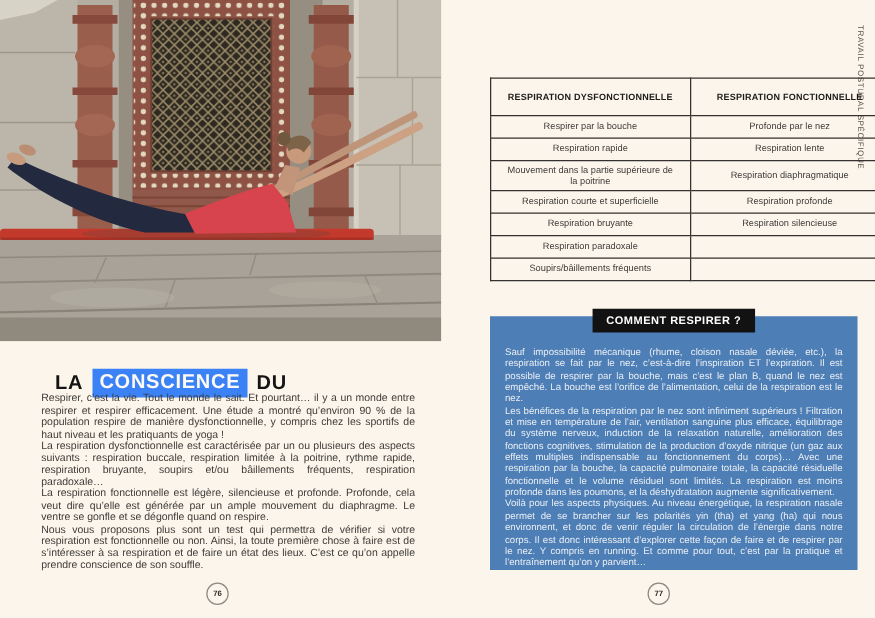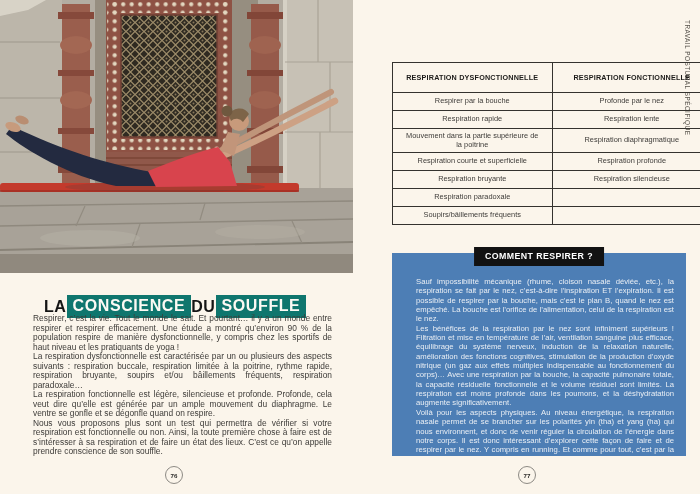--- a/index.html
+++ b/index.html
@@ -9,25 +9,25 @@
     background:#fbf5eb;
     overflow:hidden;
   }
   .spread { position:relative; width:700px; height:494px; background:#fbf5eb; }
 
   
   .photo { position:absolute; left:0; top:0; width:353px; height:273px; overflow:hidden; }
 
   .title {
     position:absolute; left:44px; top:295px;
-    display:flex; align-items:center; 
+    display:flex; align-items:center; gap:7px;
     font-size:16px; font-weight:bold; letter-spacing:.6px; color:#141414;
     white-space:nowrap;
   }
-  .title .hl { background:#0f766e; color:#fdfaf4; padding:2px 6px 3px; }
+  .title .hl { background:#3b82f6; color:#fdfaf4; padding:2px 6px 3px; }
 
   .body-text {
     position:absolute; left:33px; top:314px; width:299px;
     font-size:8.4px; line-height:9.5px; text-align:justify; color:#3d3b38;
   }
   .body-text p { margin:0; }
 
   .page-num {
     position:absolute; width:18px; height:18px; border:1px solid #8d8a84;
     border-radius:50%; display:flex; align-items:center; justify-content:center;
@@ -65,21 +65,21 @@
   }
   .info-box-title {
     position:absolute; top:-6px; left:50%; transform:translateX(-50%);
     background:#121212; color:#ffffff; font-weight:bold; font-size:8.8px;
     letter-spacing:.4px; padding:4px 11px 5px; white-space:nowrap;
   }
   .info-box-content {
     padding:24px 12px 0 12px; height:100%; overflow:hidden;
   }
   .info-box-content p {
-    font-size:7.7px; line-height:9.35px; text-align:justify; color:#e9eef4;margin-left:12px;
+    font-size:7.7px; line-height:9.35px; text-align:justify; color:#e9eef4;
   }
 </style>
 </head>
 <body>
 
 <div class="spread">
 
   <div>
 
     <div class="photo">
@@ -160,21 +160,20 @@
           <path d="M229 116 A 11 11 0 0 1 249 114 L 243 122 A 8 8 0 0 0 231 121 Z" fill="#7d6448"></path>
           <circle cx="227" cy="111" r="5.5" fill="#6f583f"></circle>
         </g>
       </svg>
     </div>
 
     <h1 class="title">
       <span>LA</span>
       <span class="hl">CONSCIENCE</span>
       <span>DU</span>
-      <span class="hl">SOUFFLE</span>
     </h1>
 
     <div class="body-text">
       <p>Respirer, c’est la vie. Tout le monde le sait. Et pourtant… il y a un monde entre respirer et respirer efficacement. Une étude a montré qu’environ 90 % de la population respire de manière dysfonctionnelle, y compris chez les sportifs de haut niveau et les pratiquants de yoga !</p>
       <p>La respiration dysfonctionnelle est caractérisée par un ou plusieurs des aspects suivants : respiration buccale, respiration limitée à la poitrine, rythme rapide, respiration bruyante, soupirs et/ou bâillements fréquents, respiration paradoxale…</p>
       <p>La respiration fonctionnelle est légère, silencieuse et profonde. Profonde, cela veut dire qu’elle est générée par un ample mouvement du diaphragme. Le ventre se gonfle et se dégonfle quand on respire.</p>
       <p>Nous vous proposons plus sont un test qui permettra de vérifier si votre respiration est fonctionnelle ou non. Ainsi, la toute première chose à faire est de s’intéresser à sa respiration et de faire un état des lieux. C’est ce qu’on appelle prendre conscience de son souffle.</p>
     </div>
 
     <div class="page-num left">

